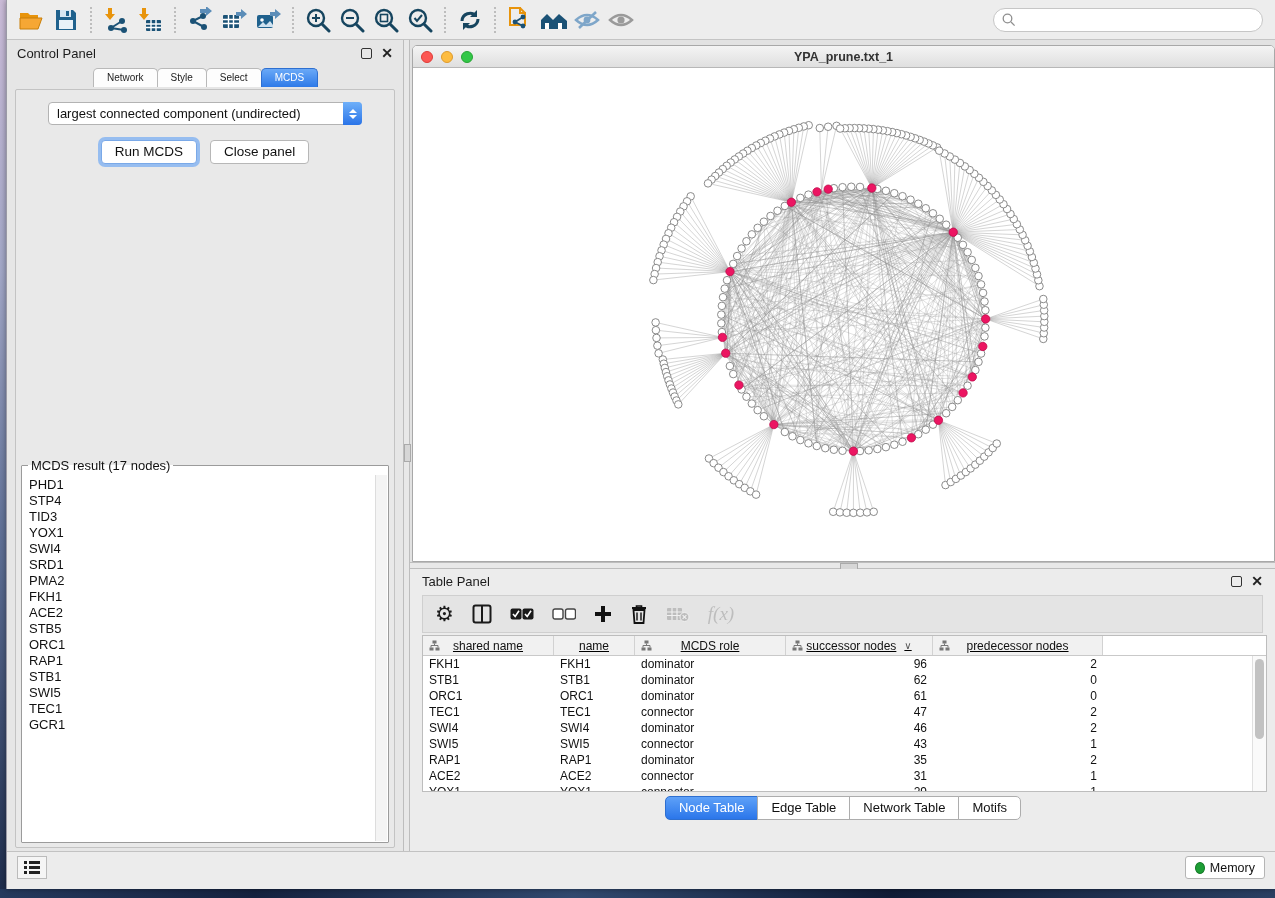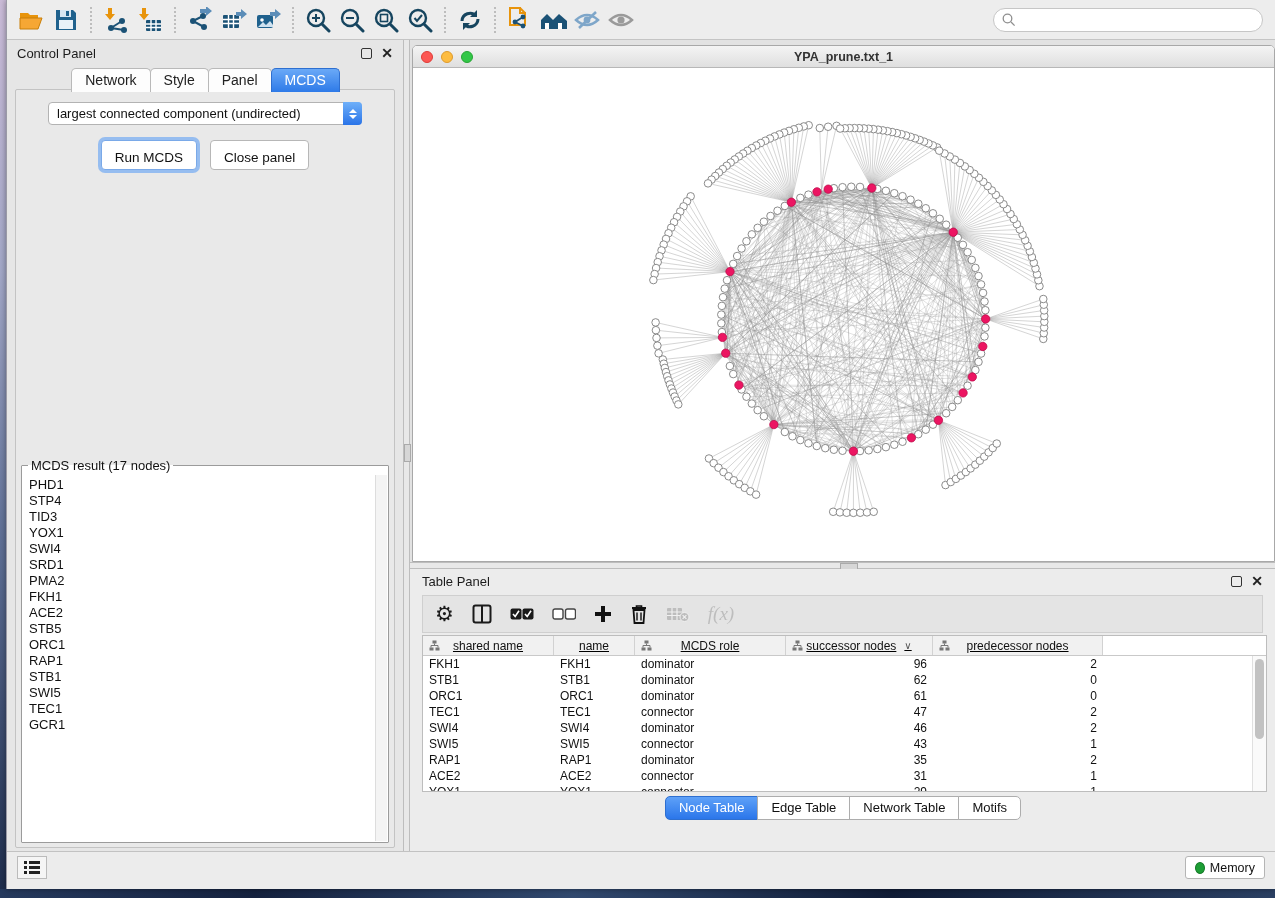--- a/index.html
+++ b/index.html
@@ -27,37 +27,37 @@
   .main { position:absolute; left:0; top:40px; right:0; bottom:31px; background:#e2e2e2; }
 
   
   .cp { position:absolute; left:0; top:0; width:396px; bottom:0; background:#e6e6e6; }
   .cp-titlebar { position:absolute; left:0; top:0; right:0; height:26px; display:flex; align-items:center;
     padding:0 10px; font-size:13px; color:#1c1c1c; }
   .panel-ctrls { margin-left:auto; display:flex; align-items:center; gap:9px; }
   .float-btn { width:11px; height:11px; border:1.5px solid #333; background:transparent; border-radius:2px; cursor:pointer; }
   .close-btn { font-size:14px; font-weight:bold; color:#222; cursor:pointer; line-height:11px; }
   .cp-tabs { position:absolute; top:28px; left:0; right:0; display:flex; justify-content:center; z-index:3; }
-  .cp-tab { font-size:14px; color:#222; background:#fdfdfd; border:1px solid #b9b9b9; border-bottom:none;
+  .cp-tab { font-size:10px; color:#222; background:#fdfdfd; border:1px solid #b9b9b9; border-bottom:none;
     padding:3px 13px 4px; border-radius:5px 5px 0 0; margin-right:-1px; cursor:pointer; }
   .cp-tab.sel { background:linear-gradient(180deg,#6aa9f7,#2e7ae8); color:#fff; border-color:#2e6fd0; }
   .cp-content { position:absolute; left:8px; right:8px; top:49px; bottom:10px; background:#e9e9e9;
     border:1px solid #c3c3c3; border-radius:2px; }
   .opt-label { margin-top:22px; text-align:center; font-size:13.5px; color:#111; }
   .dropdown { width:314px; height:23px; margin:12px auto 0; background:#fff; border:1px solid #b3b3b3;
     border-radius:4px; display:flex; align-items:center; cursor:pointer; position:relative;gap:31px; }
   .dropdown .dd-text { flex:1; font-size:13px; padding:0 8px; color:#111; white-space:nowrap; }
   .dd-stepper { width:19px; height:23px; margin:-1px -1px -1px 0; border-radius:0 4px 4px 0;
     background:linear-gradient(180deg,#6fb0f9,#2a74e8); display:flex; flex-direction:column;
     align-items:center; justify-content:center; gap:2px; }
   .dd-up { width:0; height:0; border-left:4px solid transparent; border-right:4px solid transparent; border-bottom:4px solid #fff; }
   .dd-down { width:0; height:0; border-left:4px solid transparent; border-right:4px solid transparent; border-top:4px solid #fff; }
   .btn-row { display:flex; justify-content:center; gap:13px; margin-top:15px; }
   .mac-btn { font-size:13.5px; color:#111; background:#fff; border:1px solid #b7b7b7; border-radius:4px;
-    padding:9px 13px 4px; cursor:pointer; }
+    padding:3px 13px 4px; cursor:pointer; }
   .mac-btn.focused { box-shadow:0 0 0 3px rgba(106,166,245,.65); border-color:#7aa9e8; }
   .mcds-fieldset { position:absolute; left:5px; right:5px; top:368px; bottom:4px; border:1px solid #9b9b9b;
     border-radius:1px; background:#fff; }
   .mcds-fieldset legend { font-size:13px; color:#111; margin-left:6px; padding:0 3px; }
   .mcds-list { position:absolute; left:1px; right:13px; top:2px; bottom:1px; overflow:hidden;
     padding:2px 0 0 6px; background:#fff; }
   .mcds-item { font-size:13px; line-height:16px; color:#111; cursor:default; }
   .mcds-scroll { position:absolute; right:1px; top:2px; bottom:1px; width:12px; background:#f4f4f4; border-left:1px solid #ddd; }
 
   
@@ -281,21 +281,21 @@
       <div class="cp-titlebar">
         <span>Control Panel</span>
         <span class="panel-ctrls">
           <span class="float-btn"></span>
           <span class="close-btn">✕</span>
         </span>
       </div>
       <div class="cp-tabs">
         <span class="cp-tab">Network</span>
         <span class="cp-tab">Style</span>
-        <span class="cp-tab">Panel</span>
+        <span class="cp-tab">Select</span>
         <span class="cp-tab sel">MCDS</span>
       </div>
       <div class="cp-content">
         <div class="dropdown">
           <span class="dd-text">largest connected component (undirected)</span>
           <span class="dd-stepper">
               <span class="dd-up"></span>
               <span class="dd-down"></span>
             </span>
         </div>

